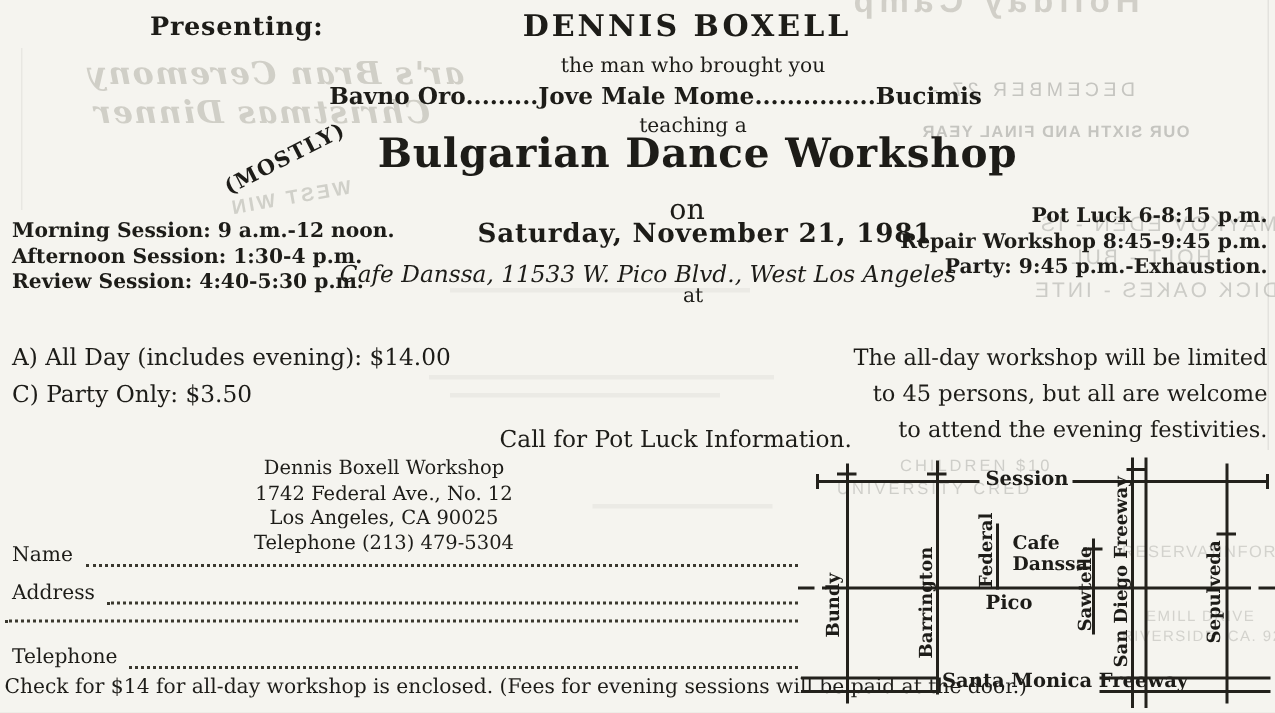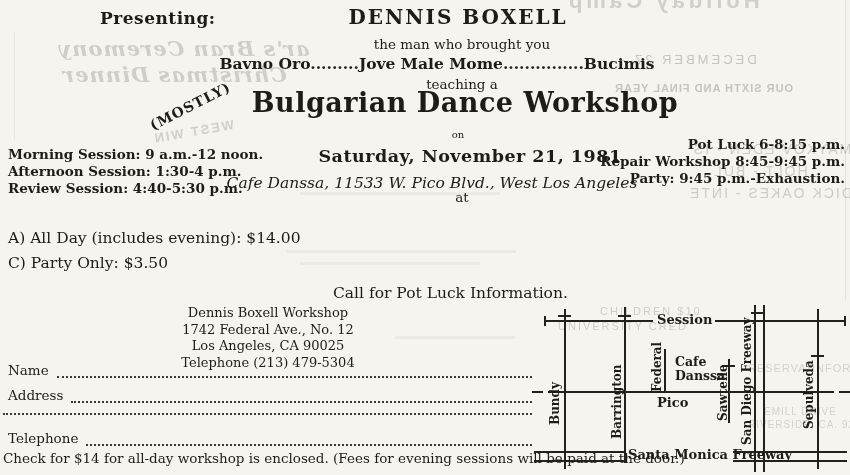--- a/index.html
+++ b/index.html
@@ -66,21 +66,21 @@
   <div class="smudge" style="left:300px;top:262px;width:180px;"></div>
   <div class="smudge" style="left:395px;top:336px;width:120px;"></div>
 
   <div class="abs b" style="left:100px;top:8px;font-size:17px;letter-spacing:0.5px;">Presenting:</div>
   <div class="abs ctr b" style="left:458px;top:5px;font-size:20px;letter-spacing:2px;">DENNIS BOXELL</div>
   <div class="abs ctr" style="left:462px;top:36px;font-size:13.5px;">the man who brought you</div>
   <div class="abs ctr b" style="left:437px;top:54px;font-size:15.5px;">Bavno Oro.........Jove Male Mome...............Bucimis</div>
   <div class="abs ctr" style="left:462px;top:76px;font-size:13.5px;">teaching a</div>
   <div class="abs b" style="left:146px;top:98px;font-size:14px;letter-spacing:1px;transform:rotate(-27deg);">(MOSTLY)</div>
   <div class="abs ctr b" style="left:465px;top:87px;font-size:27px;letter-spacing:0.5px;">Bulgarian Dance Workshop</div>
-  <div class="abs ctr" style="left:458px;top:129px;font-size:10px;">on</div>
+  <div class="abs ctr" style="left:458px;top:129px;font-size:19px;">on</div>
   <div class="abs ctr b" style="left:470px;top:146px;font-size:17.5px;letter-spacing:0.5px;">Saturday, November 21, 1981</div>
   <div class="abs ctr" style="left:462px;top:173px;font-size:13.5px;margin-top:16px;">at</div>
   <div class="abs ctr it" style="left:432px;top:174px;font-size:15.5px;">Cafe Danssa, 11533 W. Pico Blvd., West Los Angeles</div>
 
   <div class="abs sched" style="left:8px;top:146px;">
     <div>Morning Session: 9 a.m.-12 noon.</div>
     <div>Afternoon Session: 1:30-4 p.m.</div>
     <div>Review Session: 4:40-5:30 p.m.</div>
   </div>
 
@@ -88,24 +88,29 @@
     <div>Pot Luck 6-8:15 p.m.</div>
     <div>Repair Workshop 8:45-9:45 p.m.</div>
     <div>Party: 9:45 p.m.-Exhaustion.</div>
   </div>
 
   <div class="abs prices" style="left:8px;top:226px;">
     <div>A) All Day (includes evening): $14.00</div>
     <div>C) Party Only: $3.50</div>
   </div>
 
+  <div class="abs limit" style="right:5px;top:226px;">
+    <div>The all-day workshop will be limited</div>
+    <div>to 45 persons, but all are welcome</div>
+    <div>to attend the evening festivities.</div>
+  </div>
 
   <div class="abs" style="left:333px;top:284px;font-size:15.5px;">Call for Pot Luck Information.</div>
 
-  <div class="abs coupon center ctr" style="left:268px;top:305px;text-align:center;">
+  <div class="abs coupon center ctr" style="left:256px;top:305px;text-align:center;">
     <div>Dennis Boxell Workshop</div>
     <div>1742 Federal Ave., No. 12</div>
     <div>Los Angeles, CA 90025</div>
     <div>Telephone (213) 479-5304</div>
   </div>
 
   <div class="abs formrow" style="left:8px;top:362px;width:524px;">
     <span>Name</span>
     <span class="dotline"></span>
   </div>

